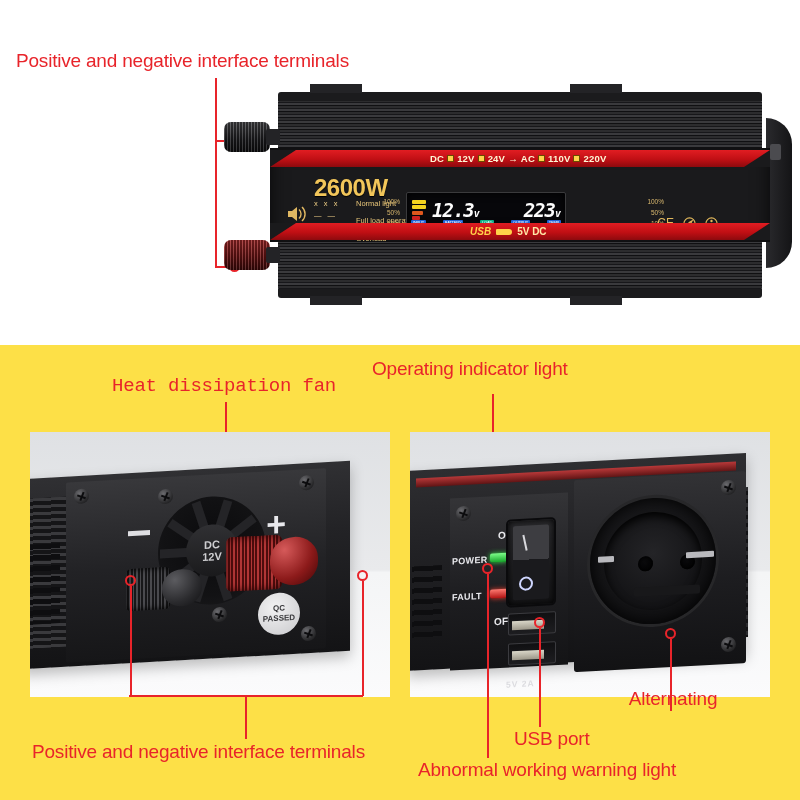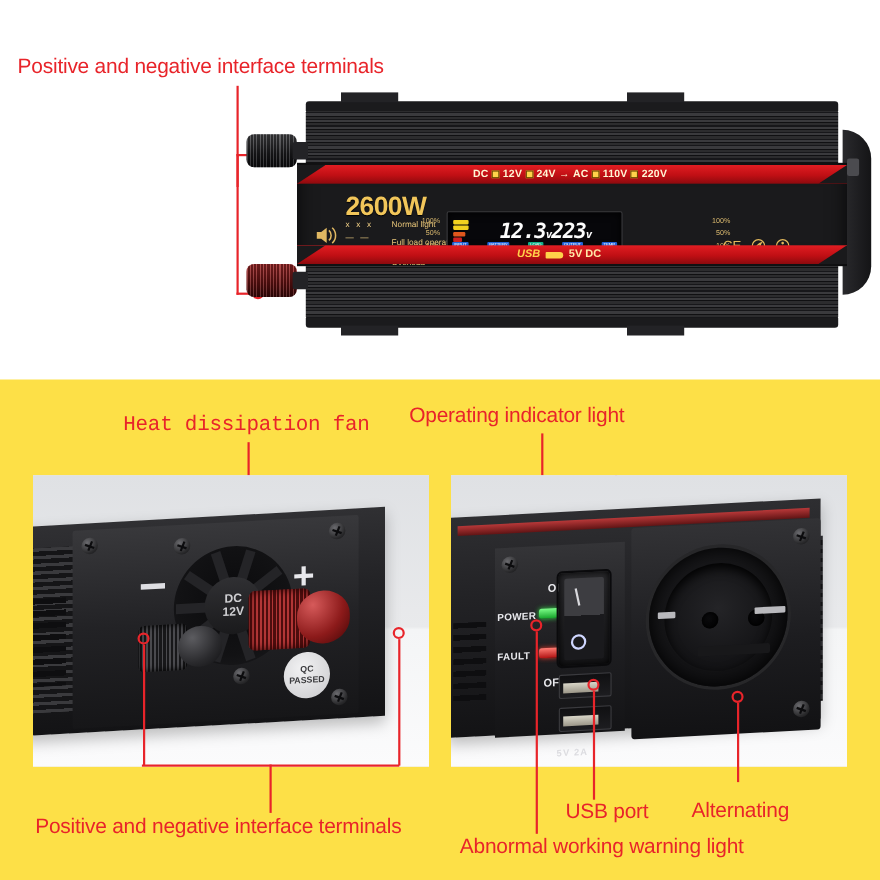--- a/index.html
+++ b/index.html
@@ -112,21 +112,21 @@
     display:flex; align-items:center; padding:0 5px; gap:6px;
     box-shadow: inset 0 0 8px #000;
   }
   .bargraph { width:14px; display:flex; flex-direction:column; gap:1.5px; }
   .bargraph i { display:block; height:4px; background:#f2d21f; border-radius:1px; }
   .bargraph i:nth-child(1){ width:14px; }
   .bargraph i:nth-child(2){ width:14px; background:#f2d21f; }
   .bargraph i:nth-child(3){ width:11px; background:#e0571d; }
   .bargraph i:nth-child(4){ width:8px; background:#cf2020; }
   .lcd-nums {
-    flex:1; display:flex; align-items:baseline; justify-content:center;
+    flex:1; display:flex; align-items:baseline; justify-content:space-between;
     color:#fdfdfd; font-family:"DejaVu Sans Mono", monospace;
     font-size:19px; font-style:italic; font-weight:bold; letter-spacing:-1px;
   }
   .lcd-nums .u { font-size:10px; }
   .lcd-tags { position:absolute; left:4px; right:4px; bottom:2px; display:flex; justify-content:space-between; }
   .lcd-tags span { font-size:4px; color:#fff; padding:0 2px; border-radius:1px; letter-spacing:-.2px; }
 
   .brand { position:absolute; right:18px; top:30px; text-align:center; }
   .brand .b1 { font-size:15px; font-weight:bold; color:#f2c65a; letter-spacing:.3px; }
   .brand .b2 { font-size:10.5px; font-weight:bold; color:#e8bf64; letter-spacing:.1px; margin-top:2px; }
@@ -448,21 +448,21 @@
           <span>5V DC</span>
         </div>
       </div>
     </div>
   </div>
 
   <div class="callout" style="left:112px; top:375px;font-family:Liberation Mono, monospace;">Heat dissipation fan</div>
   <div class="vline" style="left:225px; top:402px; height:84px;"></div>
   <div class="dot" style="left:220px; top:482px;"></div>
 
-  <div class="callout" style="left:372px; top:368px;">Operating indicator light</div>
+  <div class="callout" style="left:372px; top:358px;">Operating indicator light</div>
   <div class="vline" style="left:492px; top:394px; height:128px;"></div>
   <div class="dot" style="left:487px; top:518px;"></div>
 
   <div class="vline" style="left:559px; top:432px; height:104px;"></div>
   <div class="dot" style="left:554px; top:532px;"></div>
 
   <div id="bl-photo" class="photo-box">
     <div class="bg-grad"></div>
     <div class="body-bl">
       <div class="bl-fins"></div>
@@ -570,17 +570,17 @@
   <div class="dot" style="left:482px; top:563px;"></div>
   <div class="vline" style="left:486.5px; top:574px; height:184px;"></div>
   <div class="callout" style="left:418px; top:759px;">Abnormal working warning light</div>
 
   <div class="dot" style="left:534px; top:617px;"></div>
   <div class="vline" style="left:538.5px; top:628px; height:99px;"></div>
   <div class="callout" style="left:514px; top:728px;">USB port</div>
 
   <div class="dot" style="left:665px; top:628px;"></div>
   <div class="vline" style="left:669.5px; top:639px; height:72px;"></div>
-  <div class="callout wrap" style="left:608px; top:727px; width:130px; line-height:21px;">
+  <div class="callout wrap" style="left:608px; top:688px; width:130px; line-height:21px;">
     <div>Alternating</div>
   </div>
 
 </div>
 
 </body></html>

